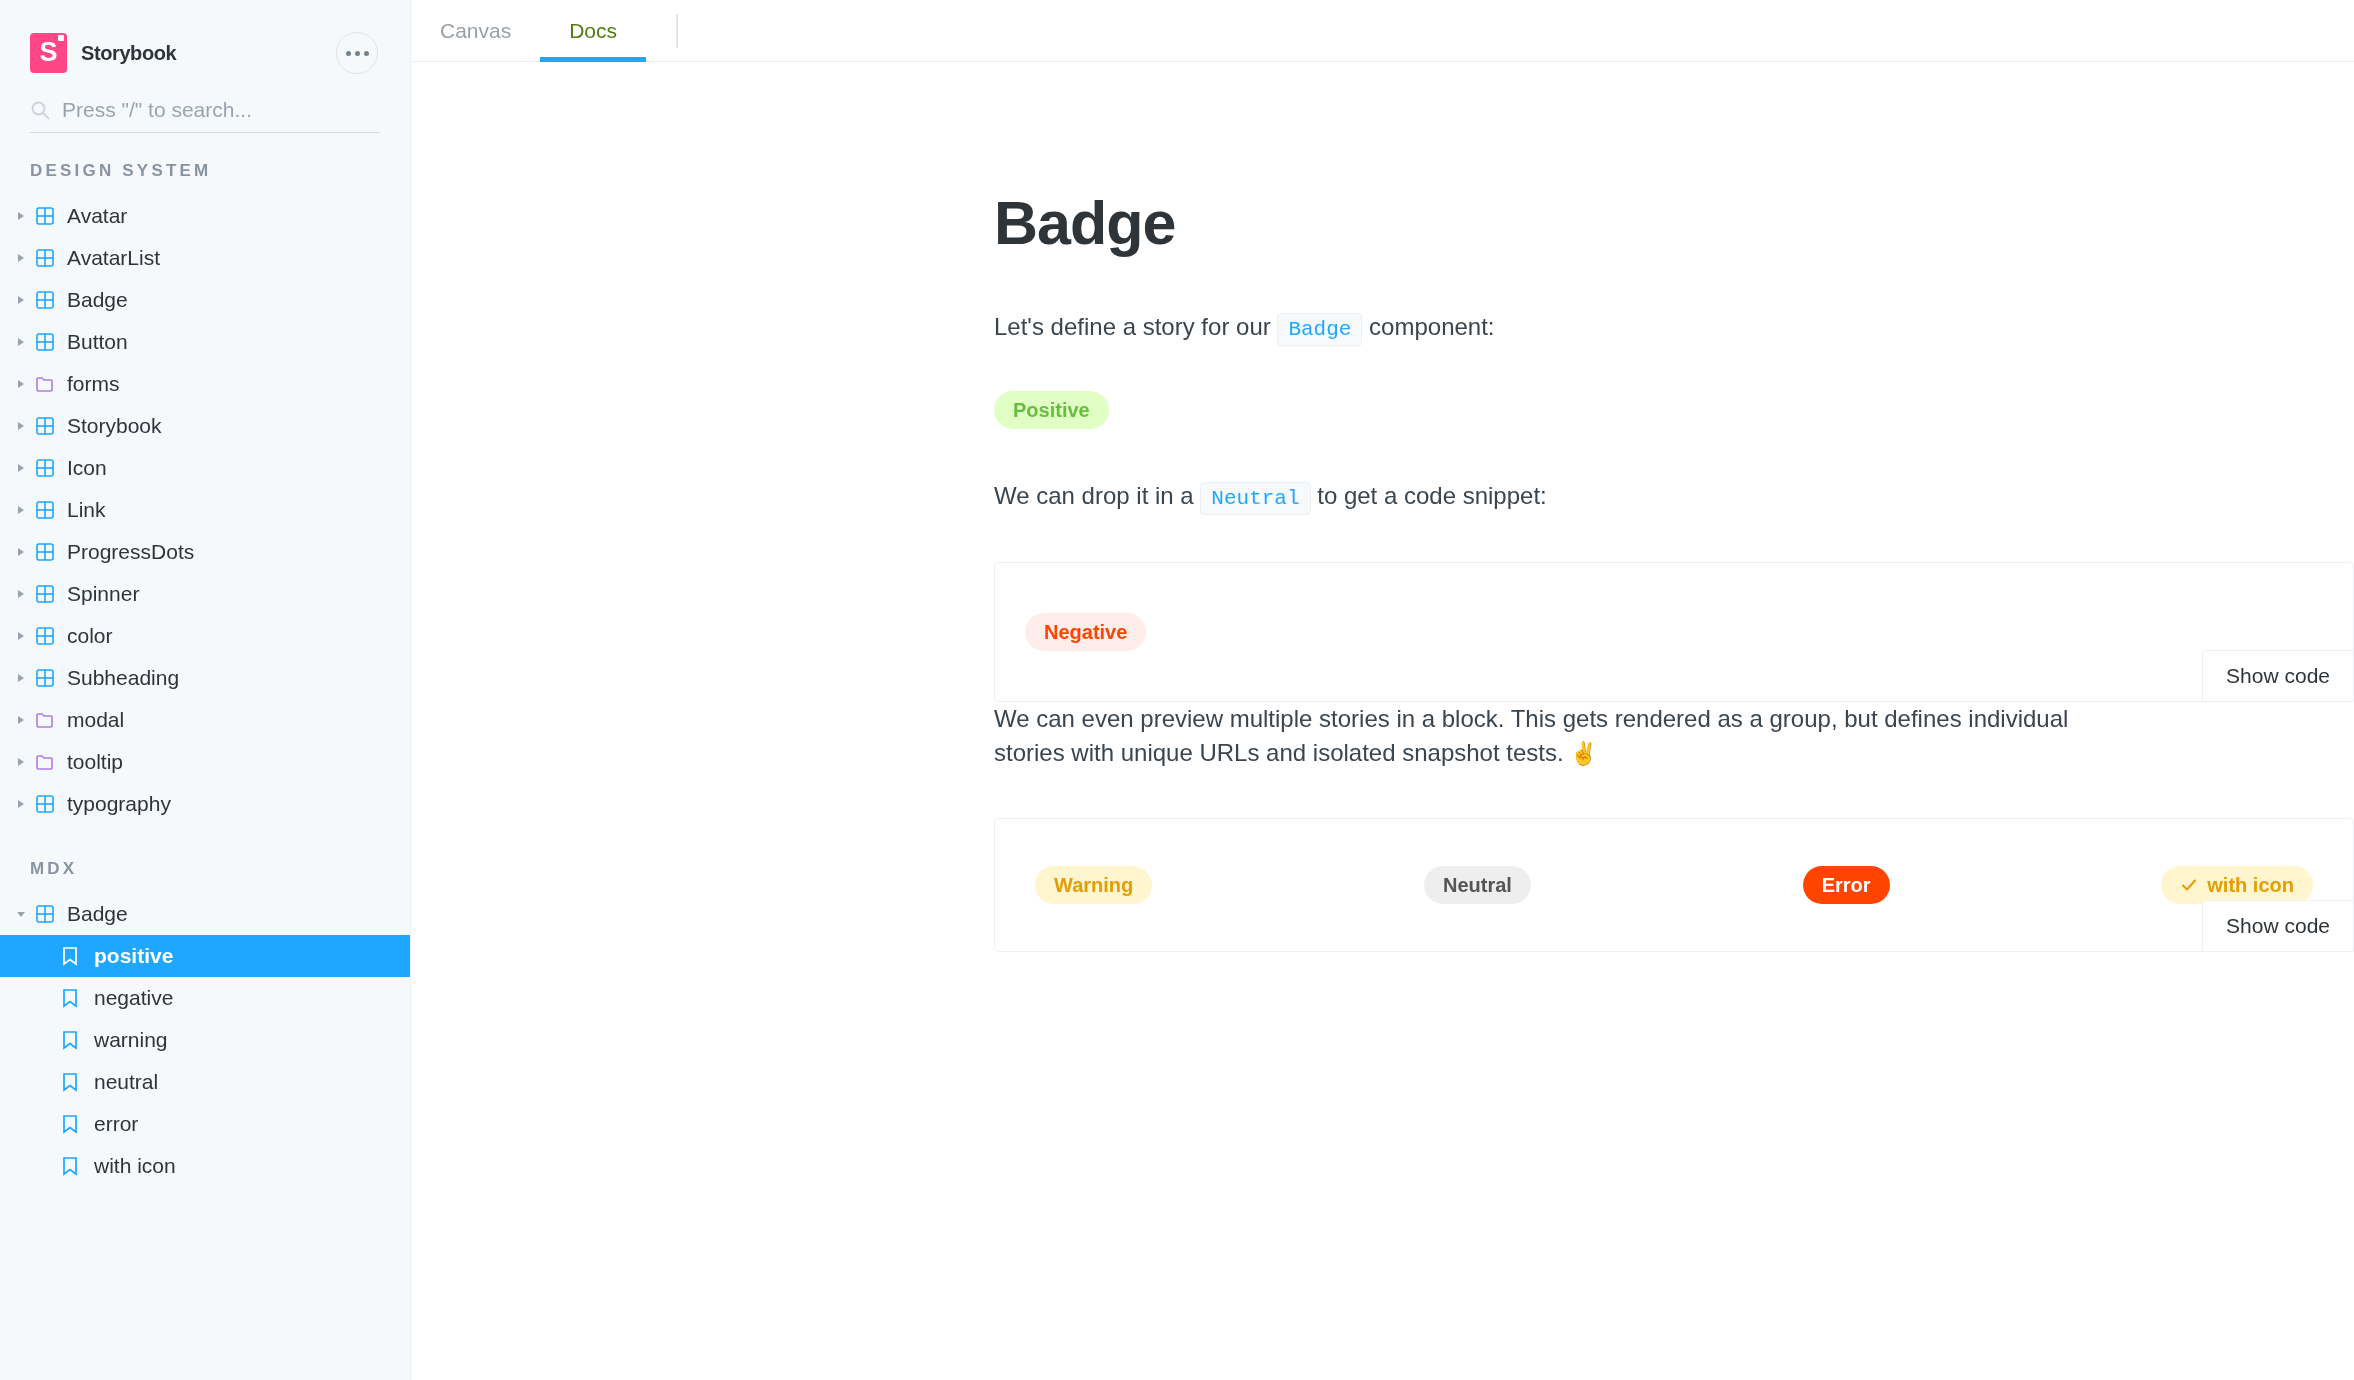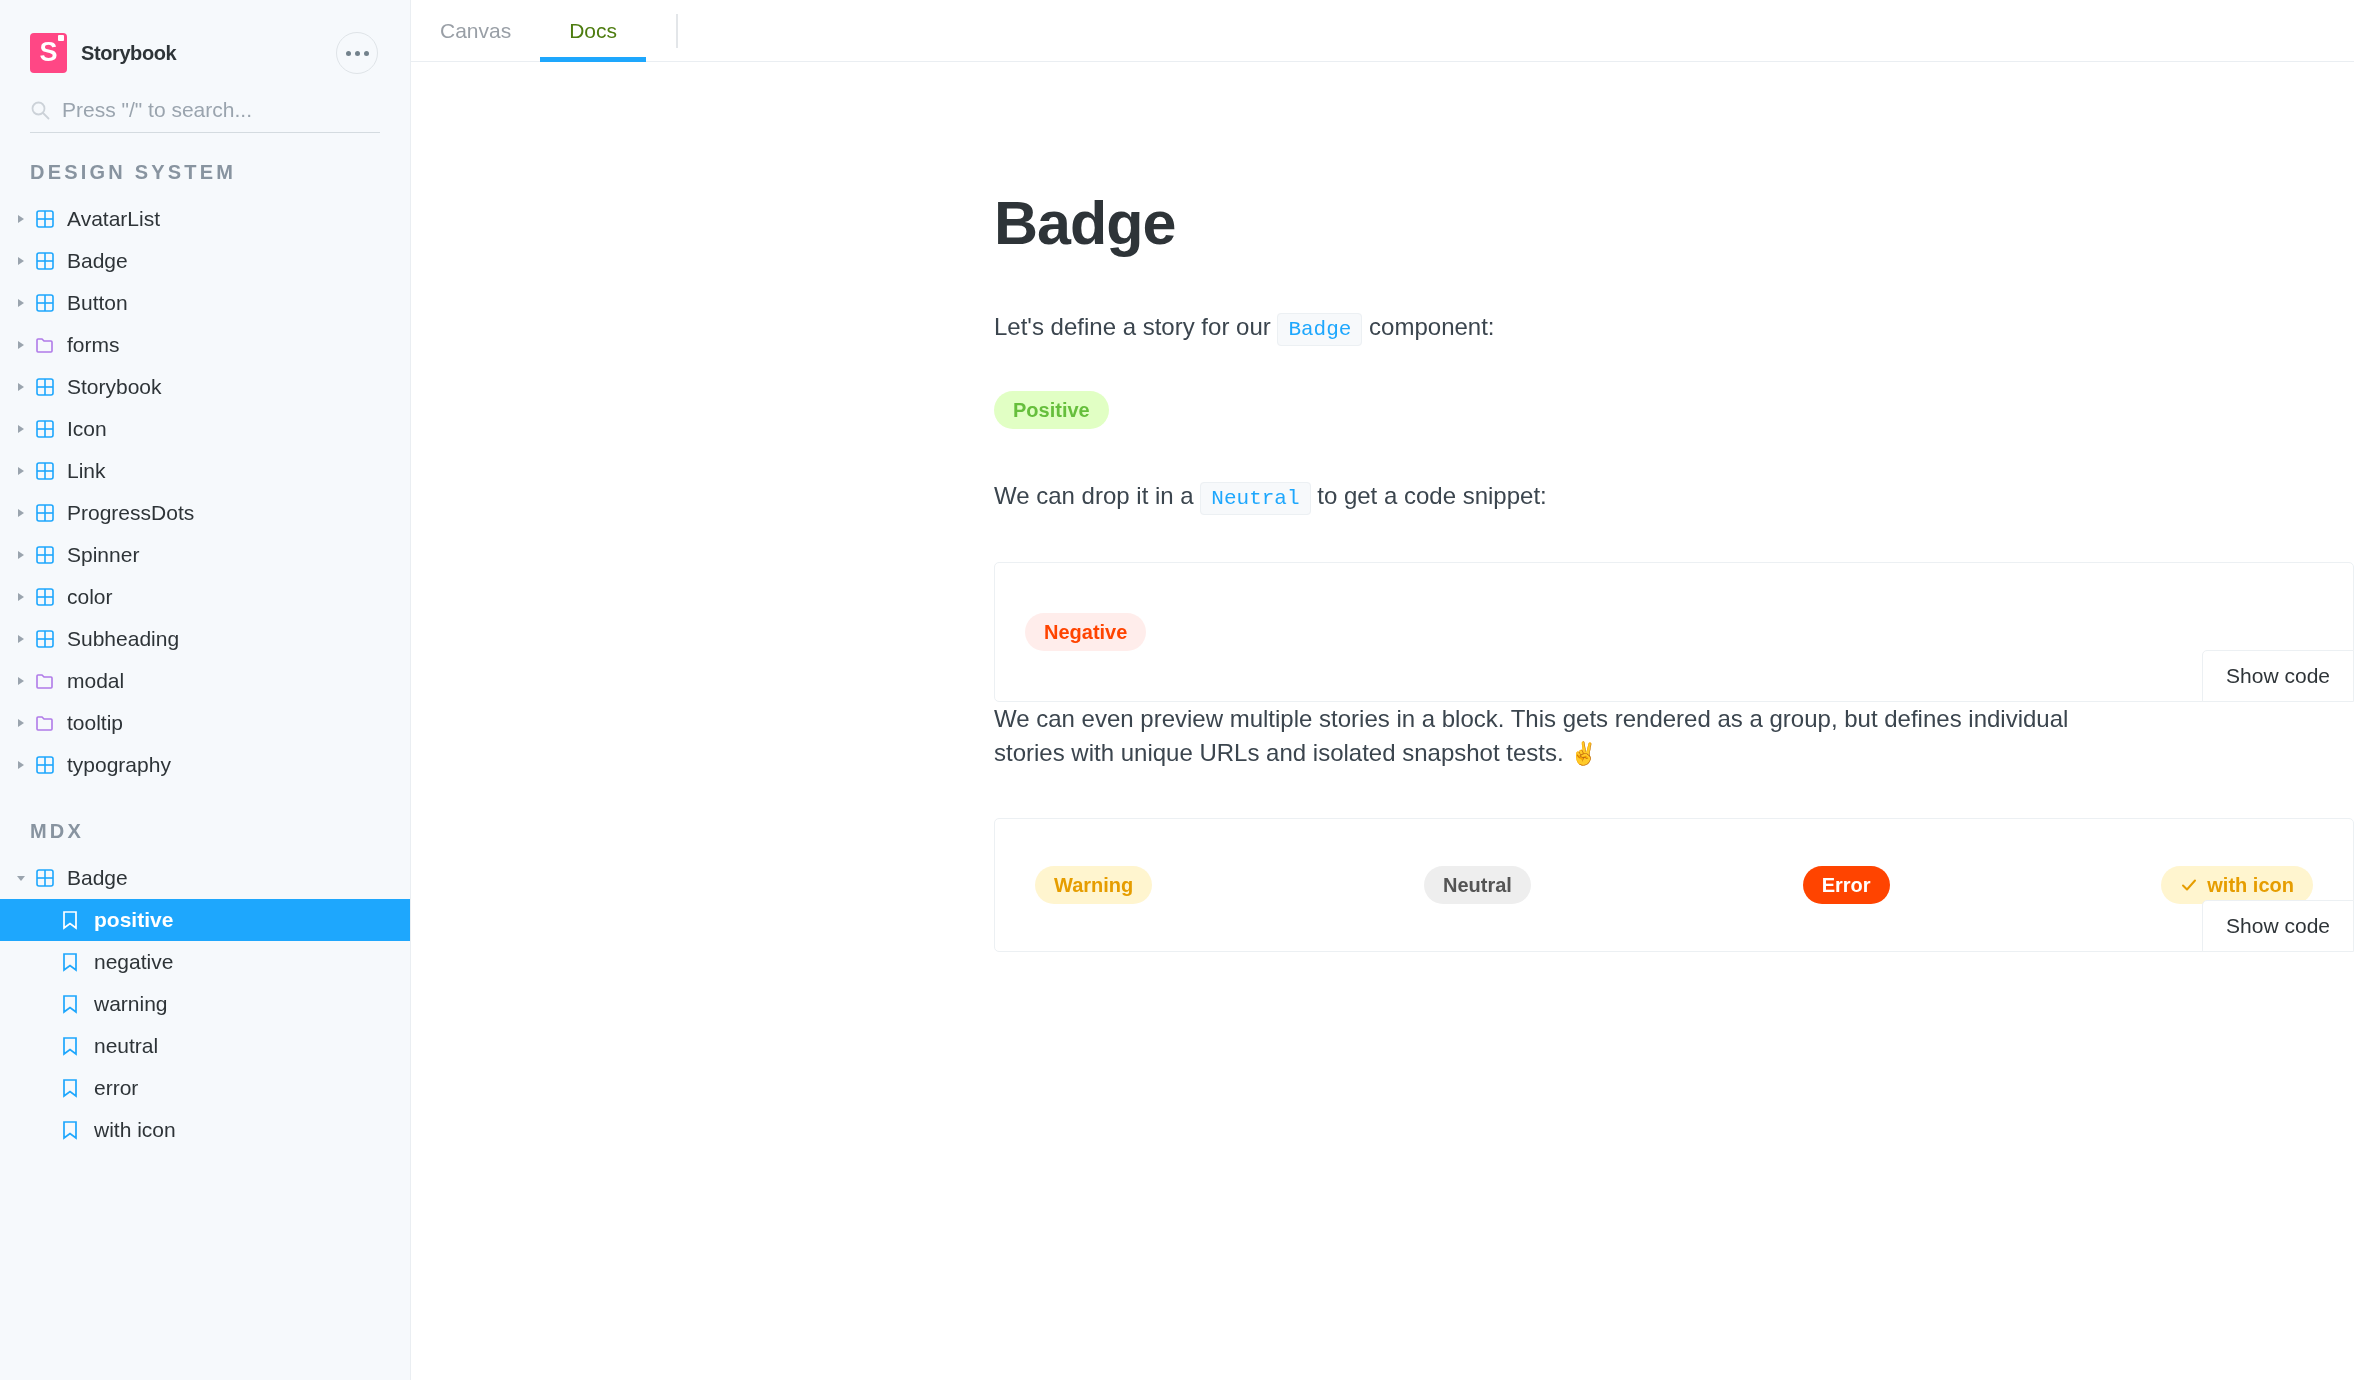--- a/index.html
+++ b/index.html
@@ -65,21 +65,21 @@
   .search-icon { width: 20px; height: 20px; flex: 0 0 auto; opacity: .45; }
   .search-input {
     border: none; outline: none; background: transparent;
     font-size: 21px; color: #9aa4ae; font-family: "Liberation Sans", sans-serif;
     width: 100%; padding: 0;
   }
   .search-input::placeholder { color: #9aa4ae; }
 
   .tree { margin-top: 28px; }
   .tree-heading {
-    font-size: 20px; font-weight: 700; color: #8894a0;
+    font-size: 17px; font-weight: 700; color: #8894a0;
     letter-spacing: 3.2px; padding: 0 30px; margin-bottom: 14px;
   }
   .tree-heading.mdx { margin-top: 34px; }
 
   .row {
     display: flex; align-items: center;
     height: 42px;
     padding-left: 10px;
     cursor: pointer;
     font-size: 21px; color: #2e3438;
@@ -190,20 +190,35 @@
             <line x1="13" y1="13" x2="18.5" y2="18.5" stroke-linecap="round"></line>
         </svg>
       </span>
       <input class="search-input" type="text" placeholder="Press &quot;/&quot; to search..." style="">
     </div>
 
     <nav class="tree">
 
       <div class="tree-heading">DESIGN SYSTEM</div>
 
+      <div class="row">
+        <span class="caret">
+            <svg width="10" height="10" viewBox="0 0 10 10">
+              <path d="M2 1 L8 5 L2 9 Z" fill="#9aa4ae"></path>
+            </svg>
+          </span>
+        <span class="ic">
+            <svg width="20" height="20" viewBox="0 0 20 20" fill="none" stroke="#1ea7fd" stroke-width="1.6">
+              <rect x="2" y="2" width="16" height="16" rx="2"></rect>
+              <line x1="10" y1="2" x2="10" y2="18"></line>
+              <line x1="2" y1="10" x2="18" y2="10"></line>
+            </svg>
+          </span>
+        <span class="lbl">Avatar</span>
+      </div>
 
       <div class="row">
         <span class="caret">
             <svg width="10" height="10" viewBox="0 0 10 10">
               <path d="M2 1 L8 5 L2 9 Z" fill="#9aa4ae"></path>
             </svg>
           </span>
         <span class="ic">
             <svg width="20" height="20" viewBox="0 0 20 20" fill="none" stroke="#1ea7fd" stroke-width="1.6">
               <rect x="2" y="2" width="16" height="16" rx="2"></rect>

